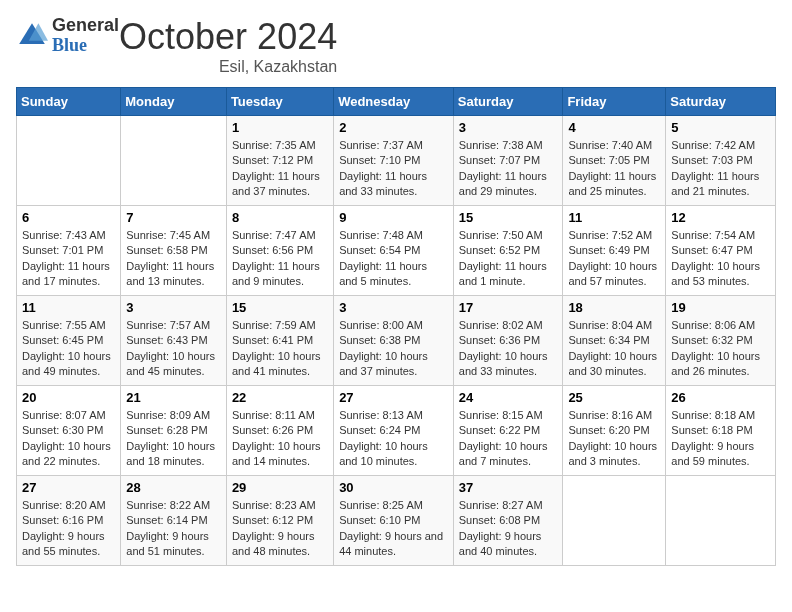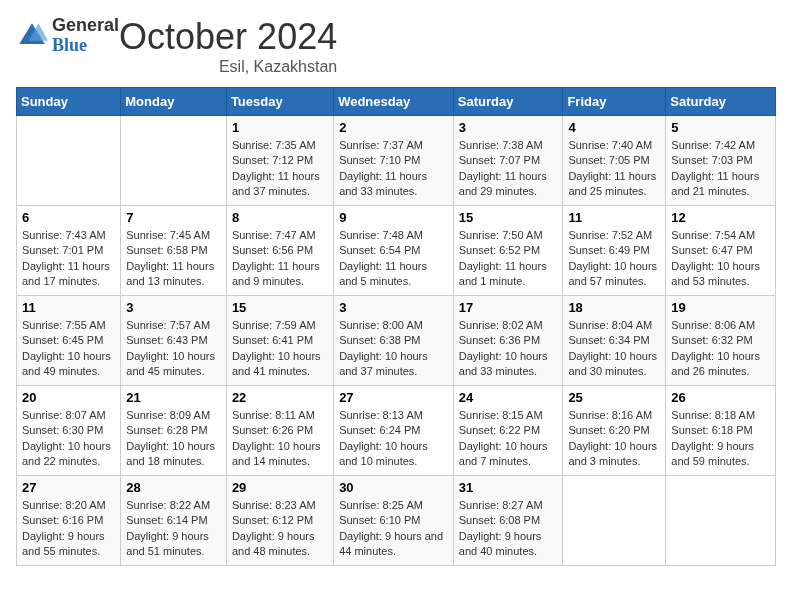--- a/index.html
+++ b/index.html
@@ -256,20 +256,20 @@
         </td>
         <td>
           <span class="day-number">29</span>
           <div class="day-info">Sunrise: 8:23 AM<br>Sunset: 6:12 PM<br>Daylight: 9 hours and 48 minutes.</div>
         </td>
         <td>
           <span class="day-number">30</span>
           <div class="day-info">Sunrise: 8:25 AM<br>Sunset: 6:10 PM<br>Daylight: 9 hours and 44 minutes.</div>
         </td>
         <td>
-          <span class="day-number">31</span>
+          <span class="day-number">37</span>
           <div class="day-info">Sunrise: 8:27 AM<br>Sunset: 6:08 PM<br>Daylight: 9 hours and 40 minutes.</div>
         </td>
         <td class="empty-cell"></td>
         <td class="empty-cell"></td>
       </tr>
     </tbody>
 </table>
 
 </body></html>

